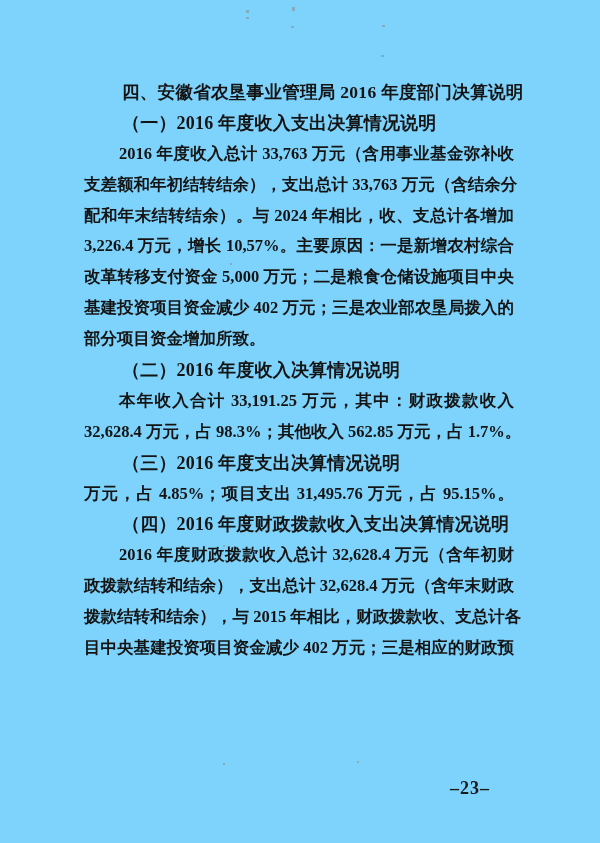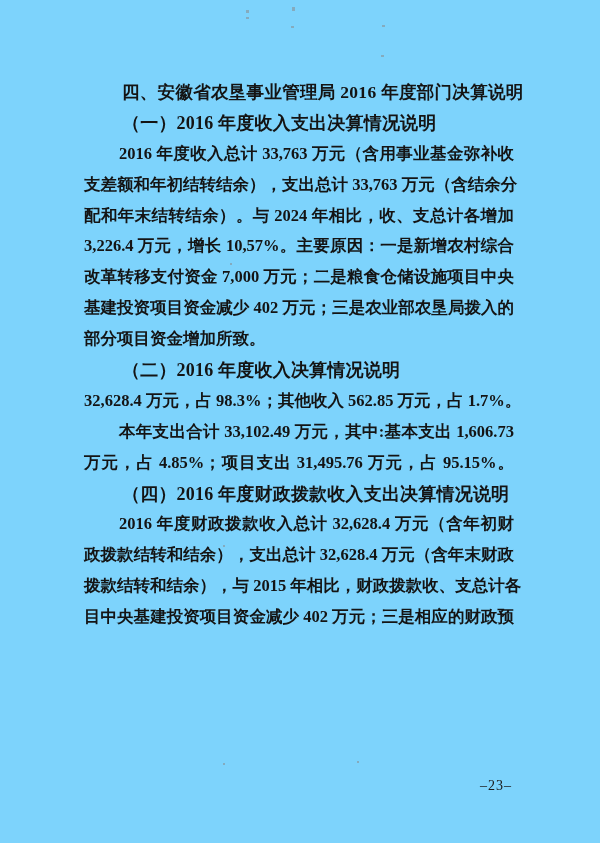--- a/index.html
+++ b/index.html
@@ -39,23 +39,23 @@
     letter-spacing:0.2px;
   }
   .first { text-indent:35px; }
   .full {
     text-align:justify;
     text-align-last:justify;
     font-family:Liberation Serif, serif;
   }
   .page-number {
     position:absolute;
-    left:480px; top:778px;
-    font-size:14px;
-    font-weight:400;
+    left:450px; top:778px;
+    font-size:18px;
+    font-weight:700;
     letter-spacing:1px;
     color:#1a1a1a;
   }
   .speck {
     position:absolute;
     background:#8a8a8a;
     opacity:0.55;
   }
 </style>
 </head>
@@ -77,28 +77,29 @@
 
   <div class="content">
 
     <div class="line title">四、安徽省农垦事业管理局 2016 年度部门决算说明</div>
 
     <div class="line heading">（一）2016 年度收入支出决算情况说明</div>
     <div class="line first full">2016 年度收入总计 33,763 万元（含用事业基金弥补收</div>
     <div class="line full">支差额和年初结转结余），支出总计 33,763 万元（含结余分</div>
     <div class="line full">配和年末结转结余）。与 2024 年相比，收、支总计各增加</div>
     <div class="line full">3,226.4 万元，增长 10,57%。主要原因：一是新增农村综合</div>
-    <div class="line full">改革转移支付资金 7,000 万元；二是粮食仓储设施项目中央</div>
+    <div class="line full">改革转移支付资金 5,000 万元；二是粮食仓储设施项目中央</div>
     <div class="line full">基建投资项目资金减少 402 万元；三是农业部农垦局拨入的</div>
     <div class="line">部分项目资金增加所致。</div>
 
     <div class="line heading">（二）2016 年度收入决算情况说明</div>
+    <div class="line first full">本年收入合计 33,191.25 万元，其中：财政拨款收入</div>
     <div class="line full">32,628.4 万元，占 98.3%；其他收入 562.85 万元，占 1.7%。</div>
 
-    <div class="line first full">本年支出合计 33,102.49 万元，其中:基本支出 1,606.73</div>
+    <div class="line heading">（三）2016 年度支出决算情况说明</div>
     <div class="line full">万元，占 4.85%；项目支出 31,495.76 万元，占 95.15%。</div>
 
     <div class="line heading">（四）2016 年度财政拨款收入支出决算情况说明</div>
     <div class="line first full">2016 年度财政拨款收入总计 32,628.4 万元（含年初财</div>
     <div class="line full">政拨款结转和结余），支出总计 32,628.4 万元（含年末财政</div>
     <div class="line full">拨款结转和结余），与 2015 年相比，财政拨款收、支总计各</div>
     <div class="line full">目中央基建投资项目资金减少 402 万元；三是相应的财政预</div>
 
   </div>
 

